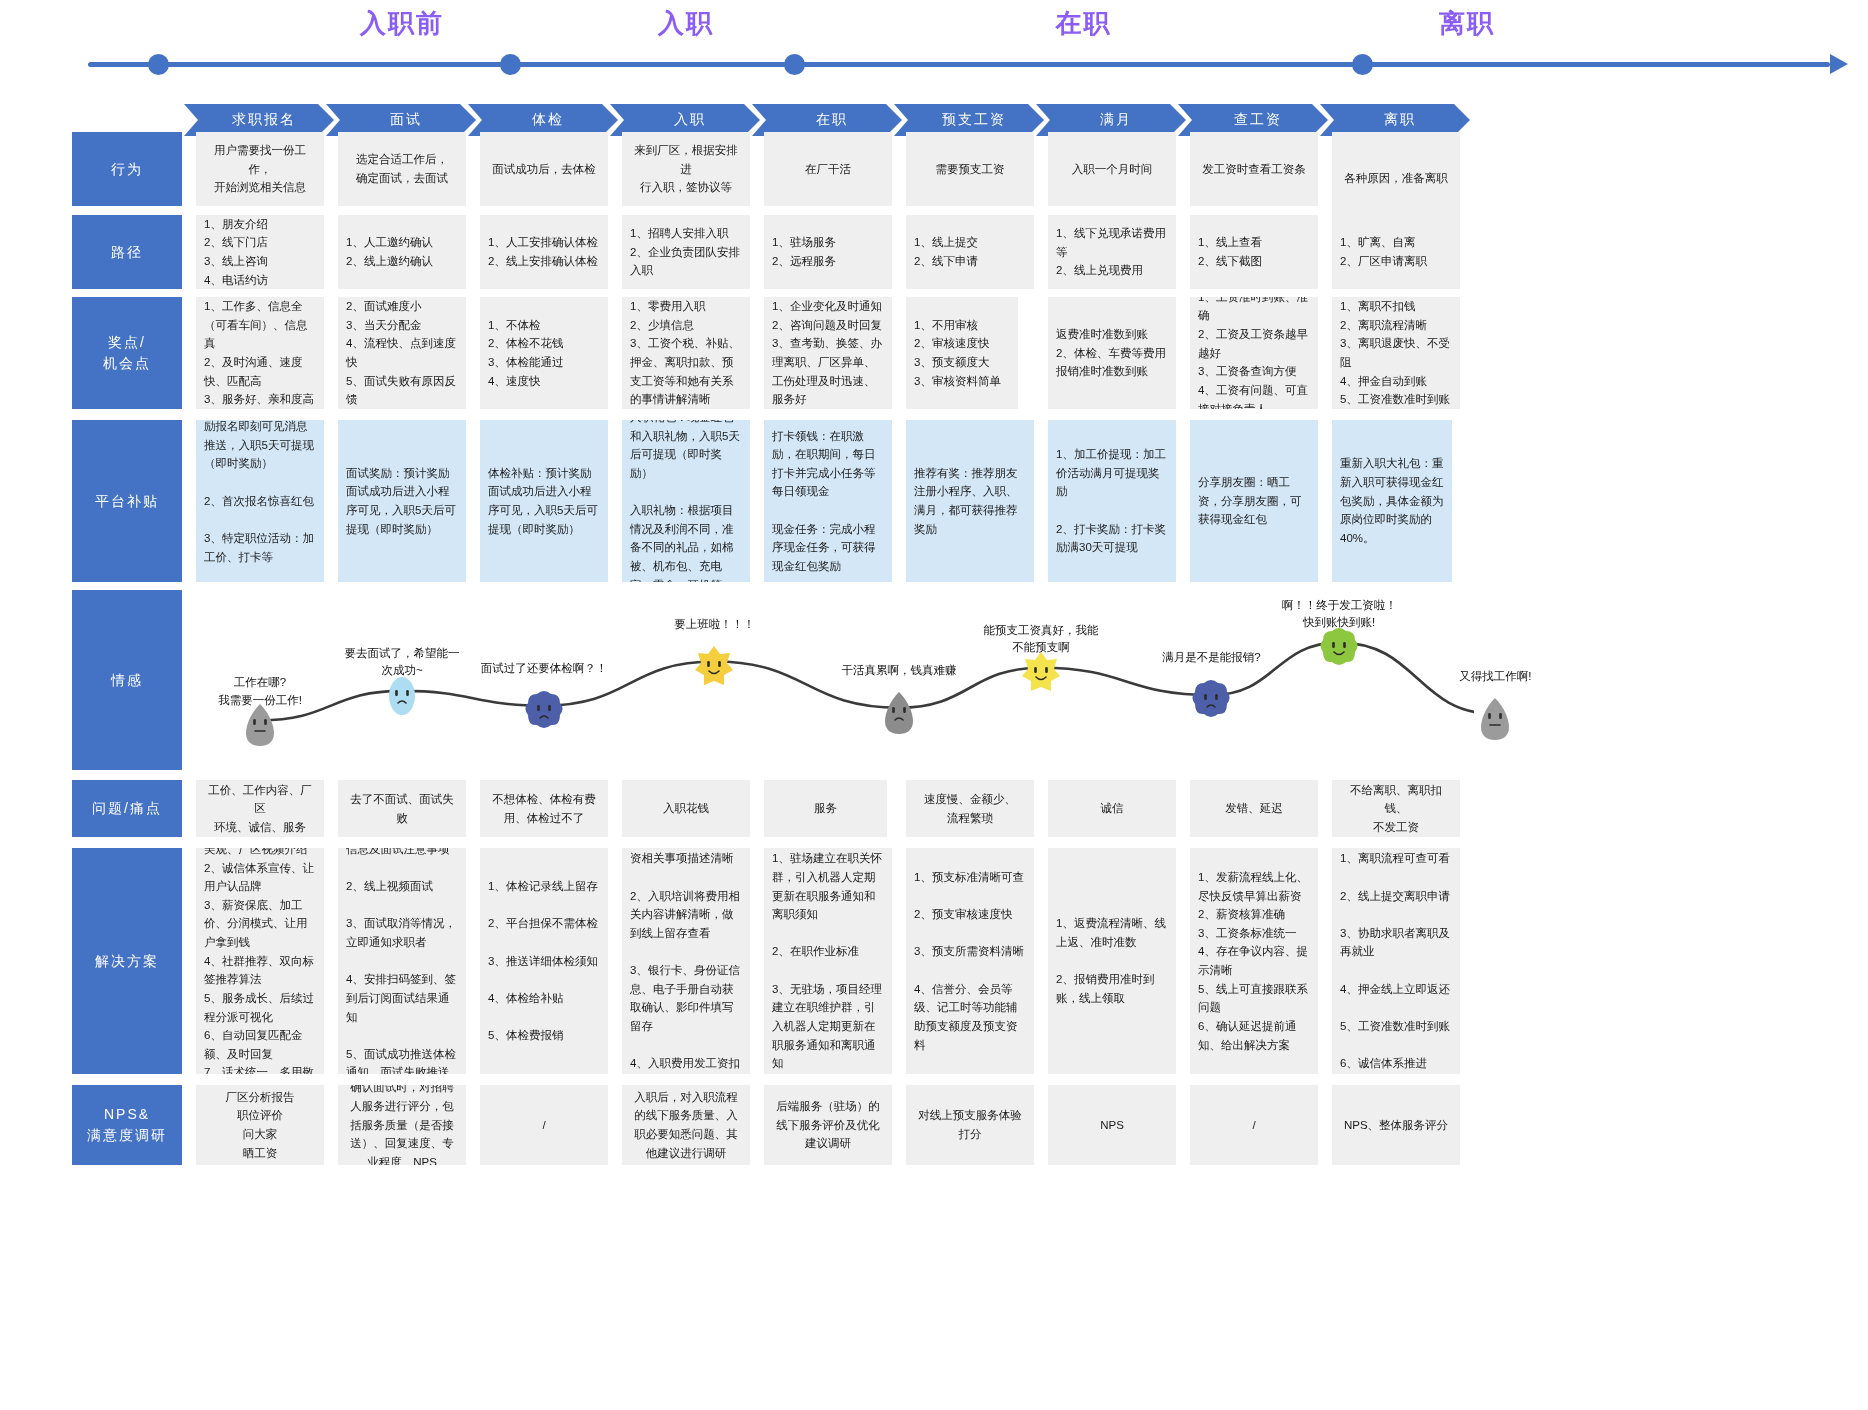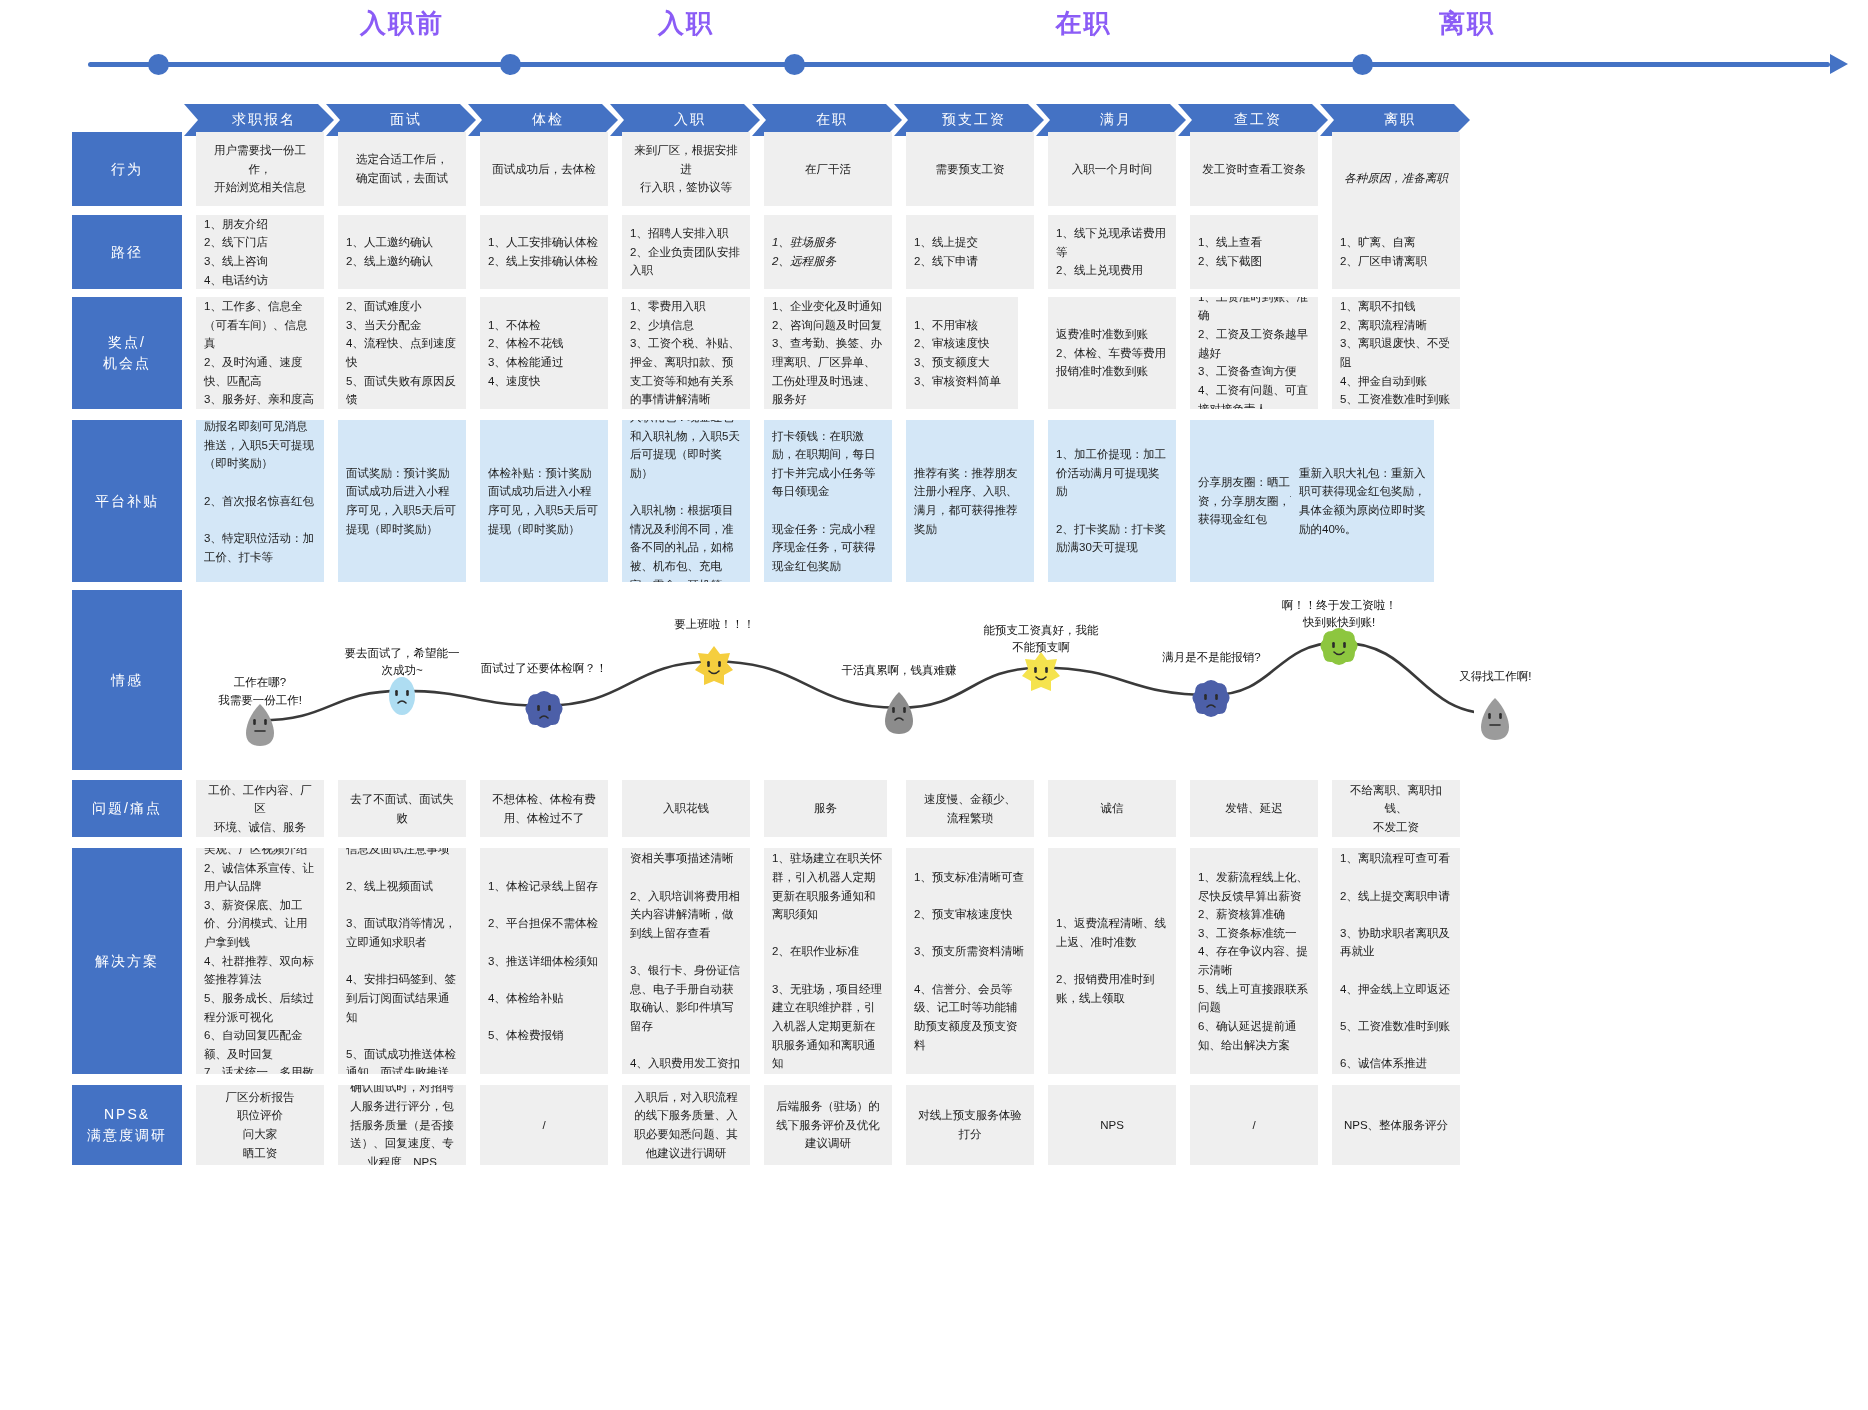--- a/index.html
+++ b/index.html
@@ -160,21 +160,21 @@
         </div>
         <div class="cell center" style="left: 834px; width: 128px; top: 0px; height: 74px;">
           <div class="txt">需要预支工资</div>
         </div>
         <div class="cell center" style="left: 976px; width: 128px; top: 0px; height: 74px;">
           <div class="txt">入职一个月时间</div>
         </div>
         <div class="cell center" style="left: 1118px; width: 128px; top: 0px; height: 74px;">
           <div class="txt">发工资时查看工资条</div>
         </div>
-        <div class="cell center" style="left: 1260px; width: 128px; top: 0px; height: 93px; font-style: italic;">
+        <div class="cell center" style="left: 1260px; width: 128px; top: 0px; height: 93px;">
           <div class="txt">各种原因，准备离职</div>
         </div>
       </div>
       <div class="row" style="top: 215px; height: 74px; width: 1402px;">
         <div class="row-label" style="top: 0px; height: 74px; white-space: pre-line;">路径</div>
         <div class="cell mid" style="left: 124px; width: 128px; top: 0px; height: 74px;">
           <div class="txt">1、朋友介绍
 2、线下门店
 3、线上咨询
 4、电话约访</div>
@@ -184,21 +184,21 @@
 2、线上邀约确认</div>
         </div>
         <div class="cell mid" style="left: 408px; width: 128px; top: 0px; height: 74px;">
           <div class="txt">1、人工安排确认体检
 2、线上安排确认体检</div>
         </div>
         <div class="cell mid" style="left: 550px; width: 128px; top: 0px; height: 74px;">
           <div class="txt">1、招聘人安排入职
 2、企业负责团队安排入职</div>
         </div>
-        <div class="cell mid" style="left: 692px; width: 128px; top: 0px; height: 74px; font-style: italic;">
+        <div class="cell mid" style="left: 692px; width: 128px; top: 0px; height: 74px;">
           <div class="txt">1、驻场服务
 2、远程服务</div>
         </div>
         <div class="cell mid" style="left: 834px; width: 128px; top: 0px; height: 74px;">
           <div class="txt">1、线上提交
 2、线下申请</div>
         </div>
         <div class="cell mid" style="left: 976px; width: 128px; top: 0px; height: 74px;">
           <div class="txt">1、线下兑现承诺费用等
 2、线上兑现费用</div>
@@ -301,21 +301,21 @@
           <div class="txt">推荐有奖：推荐朋友注册小程序、入职、满月，都可获得推荐奖励</div>
         </div>
         <div class="cell blue mid" style="left: 976px; width: 128px; top: 0px; height: 162px;">
           <div class="txt">1、加工价提现：加工价活动满月可提现奖励
 
 2、打卡奖励：打卡奖励满30天可提现</div>
         </div>
         <div class="cell blue mid" style="left: 1118px; width: 128px; top: 0px; height: 162px;">
           <div class="txt">分享朋友圈：晒工资，分享朋友圈，可获得现金红包</div>
         </div>
-        <div class="cell blue mid" style="left: 1219px; width: 143px; top: 0px; height: 162px;">
+        <div class="cell blue mid" style="left: 1260px; width: 120px; top: 0px; height: 162px;">
           <div class="txt">重新入职大礼包：重新入职可获得现金红包奖励，具体金额为原岗位即时奖励的40%。</div>
         </div>
       </div>
       <div class="row" style="top: 780px; height: 57px; width: 1402px;">
         <div class="row-label" style="top: 0px; height: 57px; white-space: pre-line;">问题/痛点</div>
         <div class="cell center" style="left: 124px; width: 128px; top: 0px; height: 57px;">
           <div class="txt">工价、工作内容、厂区
 环境、诚信、服务</div>
         </div>
         <div class="cell center" style="left: 266px; width: 128px; top: 0px; height: 57px;">

